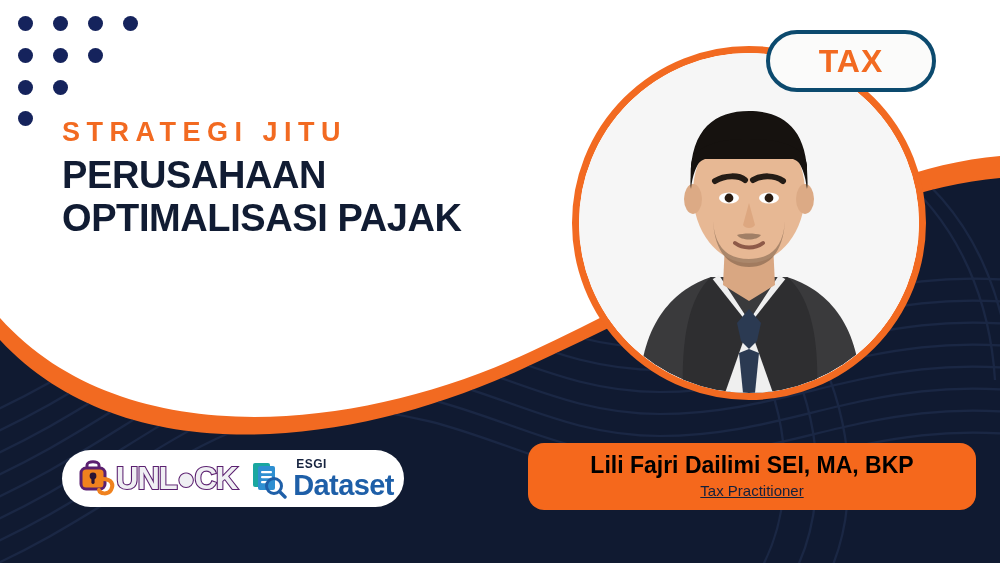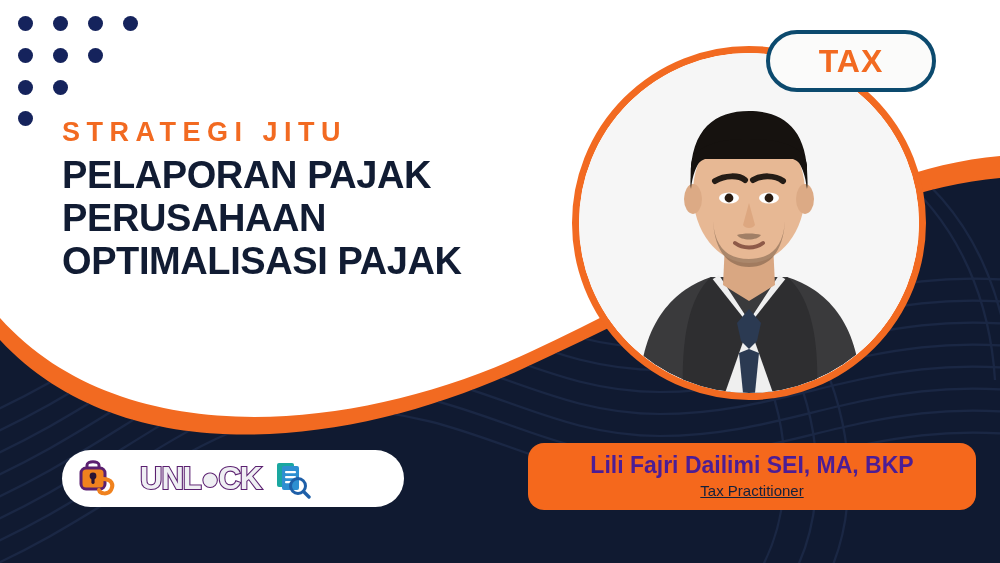--- a/index.html
+++ b/index.html
@@ -88,21 +88,21 @@
     position:absolute;
     left:528px;top:443px;
     width:448px;height:67px;
     border-radius:16px;
     background:#F5681C;
     display:flex;flex-direction:column;
     align-items:center;justify-content:center;
     z-index:6;
   }
   .name-bar .nm{
-    color:#4c1d95;
+    color:#000000;
     font-size:23px;
     font-weight:bold;
     line-height:1.1;
     white-space:nowrap;
   }
   .name-bar .role{
     color:#15203B;
     font-size:15px;
     font-weight:normal;
     line-height:1.2;
@@ -117,21 +117,20 @@
     left:62px;top:450px;
     width:342px;height:57px;
     border-radius:29px;
     background:#FFFFFF;
     display:flex;align-items:center;
     z-index:6;
   }
   .logo-unlock{
     display:flex;align-items:center;
     margin-left:16px;
-    gap:24px;
   }
   .unlock-word{
     position:relative;
     font-size:31px;
     font-weight:bold;
     letter-spacing:-1px;
     color:#EFEFF3;
     -webkit-text-stroke:2.2px #5B2070;
     paint-order:stroke fill;
     line-height:1;
@@ -209,21 +208,20 @@
 
     <div class="dot" style="left:8px;  top:70px;"></div>
     <div class="dot" style="left:43px; top:70px;"></div>
 
     <div class="dot" style="left:8px;  top:101px;"></div>
   </div>
 
   <div class="headline">
     <div class="kicker">STRATEGI JITU</div>
     <h1 class="title">
-      <span class="title-line">PELAPORAN PAJAK</span>
       <span class="title-line">PERUSAHAAN</span>
       <span class="title-line">OPTIMALISASI PAJAK</span>
     </h1>
   </div>
 
   <div class="portrait-wrap">
     <div class="portrait-ring">
       <div class="portrait-inner">
         <svg viewBox="0 0 340 340" width="340" height="340">
           <rect x="0" y="0" width="340" height="340" fill="#F6F6F6"></rect>
@@ -299,17 +297,21 @@
     <div class="esgi-block">
       <svg width="40" height="40" viewBox="0 0 40 40">
         <rect x="4" y="4" width="17" height="24" rx="2" fill="#1AA7A0"></rect>
         <rect x="9" y="7" width="17" height="24" rx="2" fill="#2E8FD1"></rect>
         <rect x="12" y="12" width="11" height="2.2" rx="1" fill="#FFFFFF"></rect>
         <rect x="12" y="17" width="11" height="2.2" rx="1" fill="#FFFFFF"></rect>
         <rect x="12" y="22" width="7" height="2.2" rx="1" fill="#FFFFFF"></rect>
         <circle cx="25" cy="27" r="7.5" fill="none" stroke="#1E5FA8" stroke-width="3"></circle>
         <path d="M30.5,32.5 L36,38" stroke="#1E5FA8" stroke-width="3.4" stroke-linecap="round"></path>
       </svg>
+      <div class="esgi-text">
+        <div class="esgi-small">ESGI</div>
+        <div class="esgi-big">Dataset</div>
+      </div>
     </div>
 
   </div>
 
 </div>
 
 </body></html>

